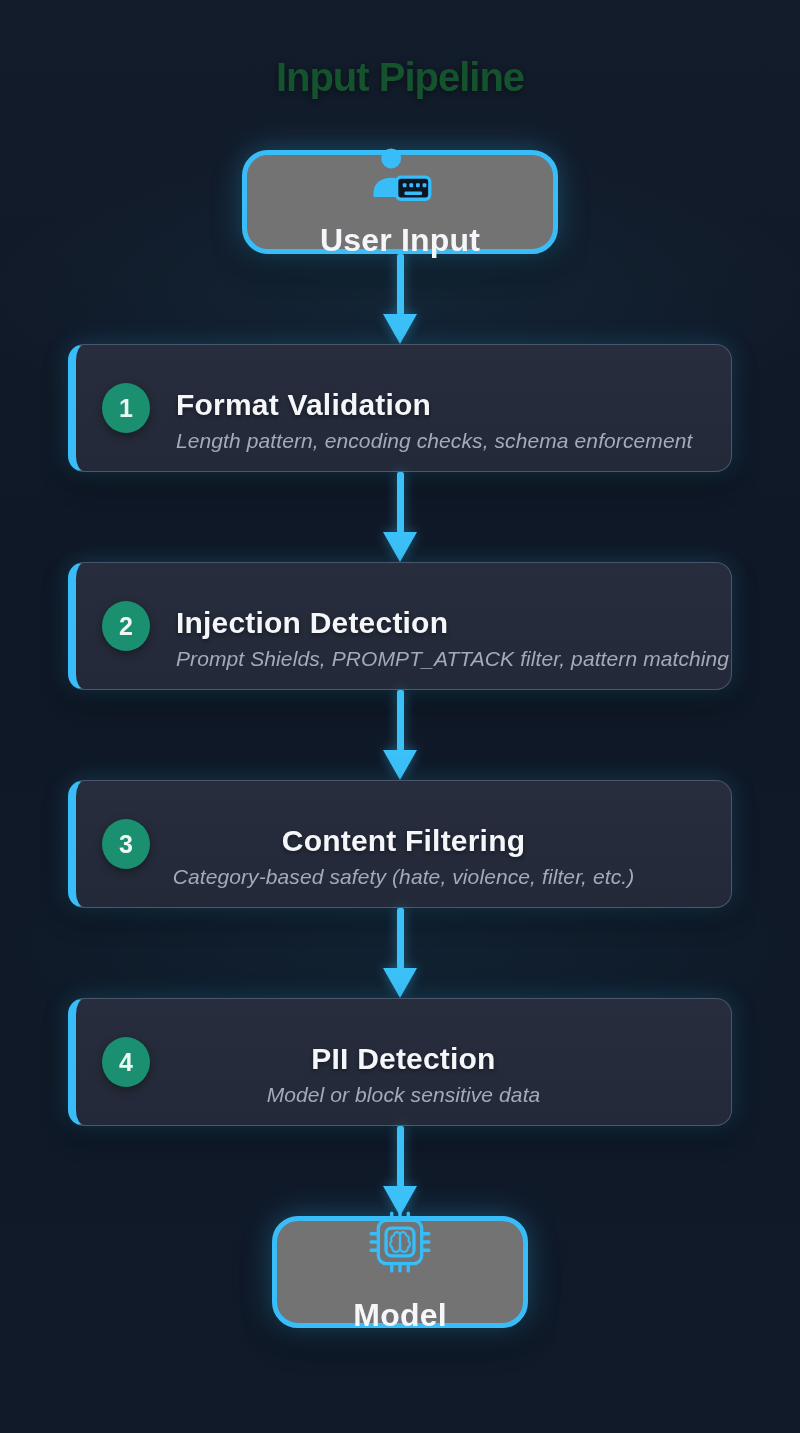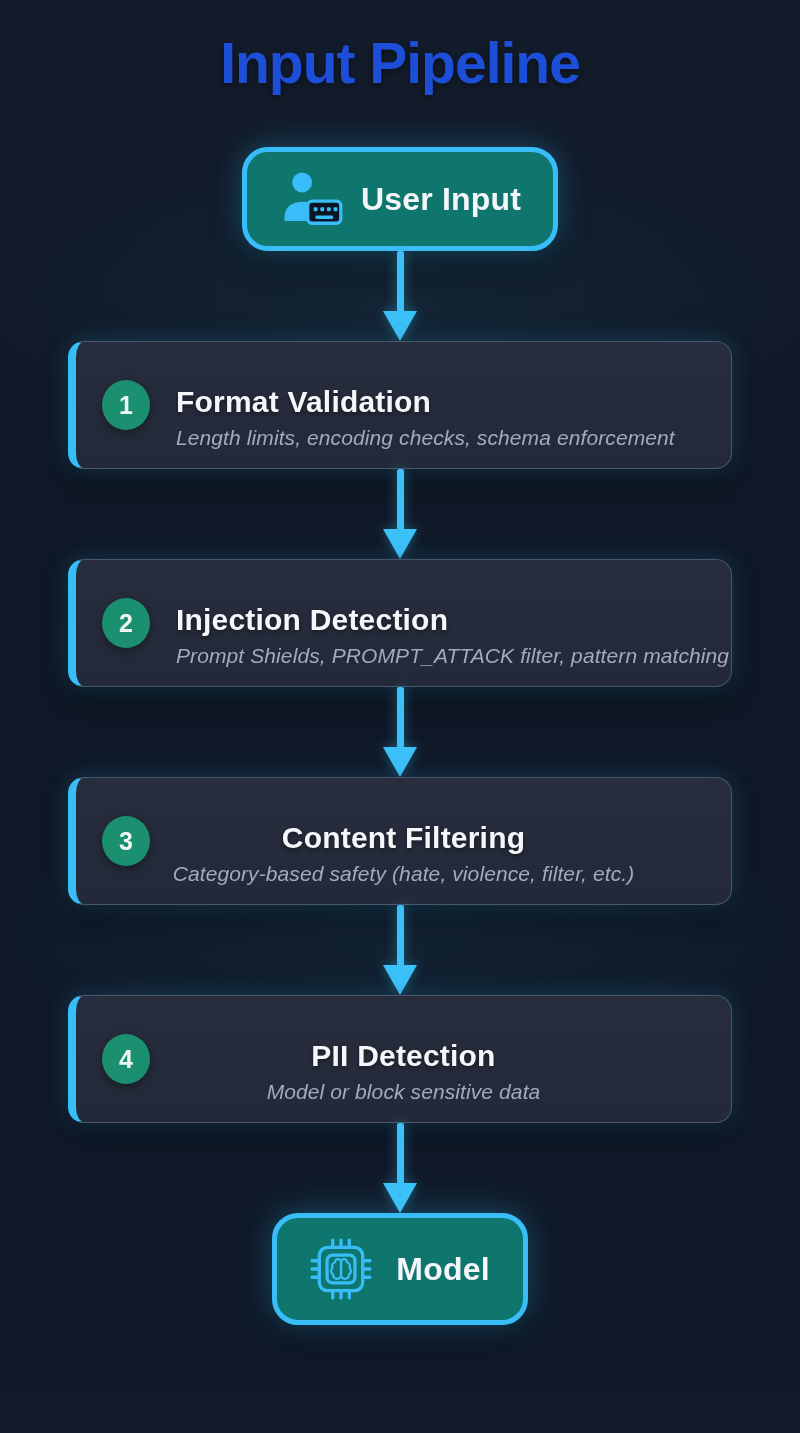--- a/index.html
+++ b/index.html
@@ -10,32 +10,33 @@
       radial-gradient(ellipse 600px 220px at 50% 300px, rgba(45,170,210,0.07), transparent 70%),
       radial-gradient(ellipse 600px 220px at 50% 940px, rgba(45,170,210,0.06), transparent 70%),
       linear-gradient(180deg, #131c2b 0%, #0f1826 40%, #101a29 100%);
     overflow: hidden;
   }
   .canvas {
     width: 800px; height: 1433px;
     display: flex; flex-direction: column; align-items: center;
   }
   .page-title {
-    margin-top: 28px;
-    font-size: 57px; font-weight: 700; letter-spacing: -1px;
-    color: #1d4ed8; line-height: 1.25;
+    margin-top: 52px;
+    font-size: 40px; font-weight: 700; letter-spacing: -1px;
+    color: #14532d; line-height: 1.25;
     text-shadow: 0 2px 6px rgba(0,0,0,0.45);
   }
   
   .terminal {
-    background: #0f766e;
+    background: #737373;
     border: 5px solid #38bdf8;
     border-radius: 26px;
     display: flex; align-items: center; justify-content: center;
     box-shadow: 0 0 30px rgba(56,189,248,0.35), 0 14px 30px rgba(0,0,0,0.45);
+    flex-direction: column;
   }
   .terminal-input { margin-top: 48px; width: 306px; height: 94px; gap: 18px; }
   .terminal-model { width: 246px; height: 102px; gap: 24px; }
   .terminal-label {
     font-size: 32px; font-weight: 700; color: #f4f6f9; letter-spacing: 0.2px;
   }
   .node-icon { display: flex; align-items: center; }
   
   .arrow {
     display: flex; flex-direction: column; align-items: center;
@@ -110,21 +111,21 @@
 
   <div class="arrow">
       <div class="shaft"></div>
       <div class="head"></div>
     </div>
 
   <div class="step left">
     <div class="badge">1</div>
     <div class="step-text">
       <div class="step-title">Format Validation</div>
-      <div class="step-subtitle">Length limits, encoding checks, schema enforcement</div>
+      <div class="step-subtitle">Length pattern, encoding checks, schema enforcement</div>
     </div>
   </div>
 
   <div class="arrow">
       <div class="shaft"></div>
       <div class="head"></div>
     </div>
 
   <div class="step left">
     <div class="badge">2</div>

